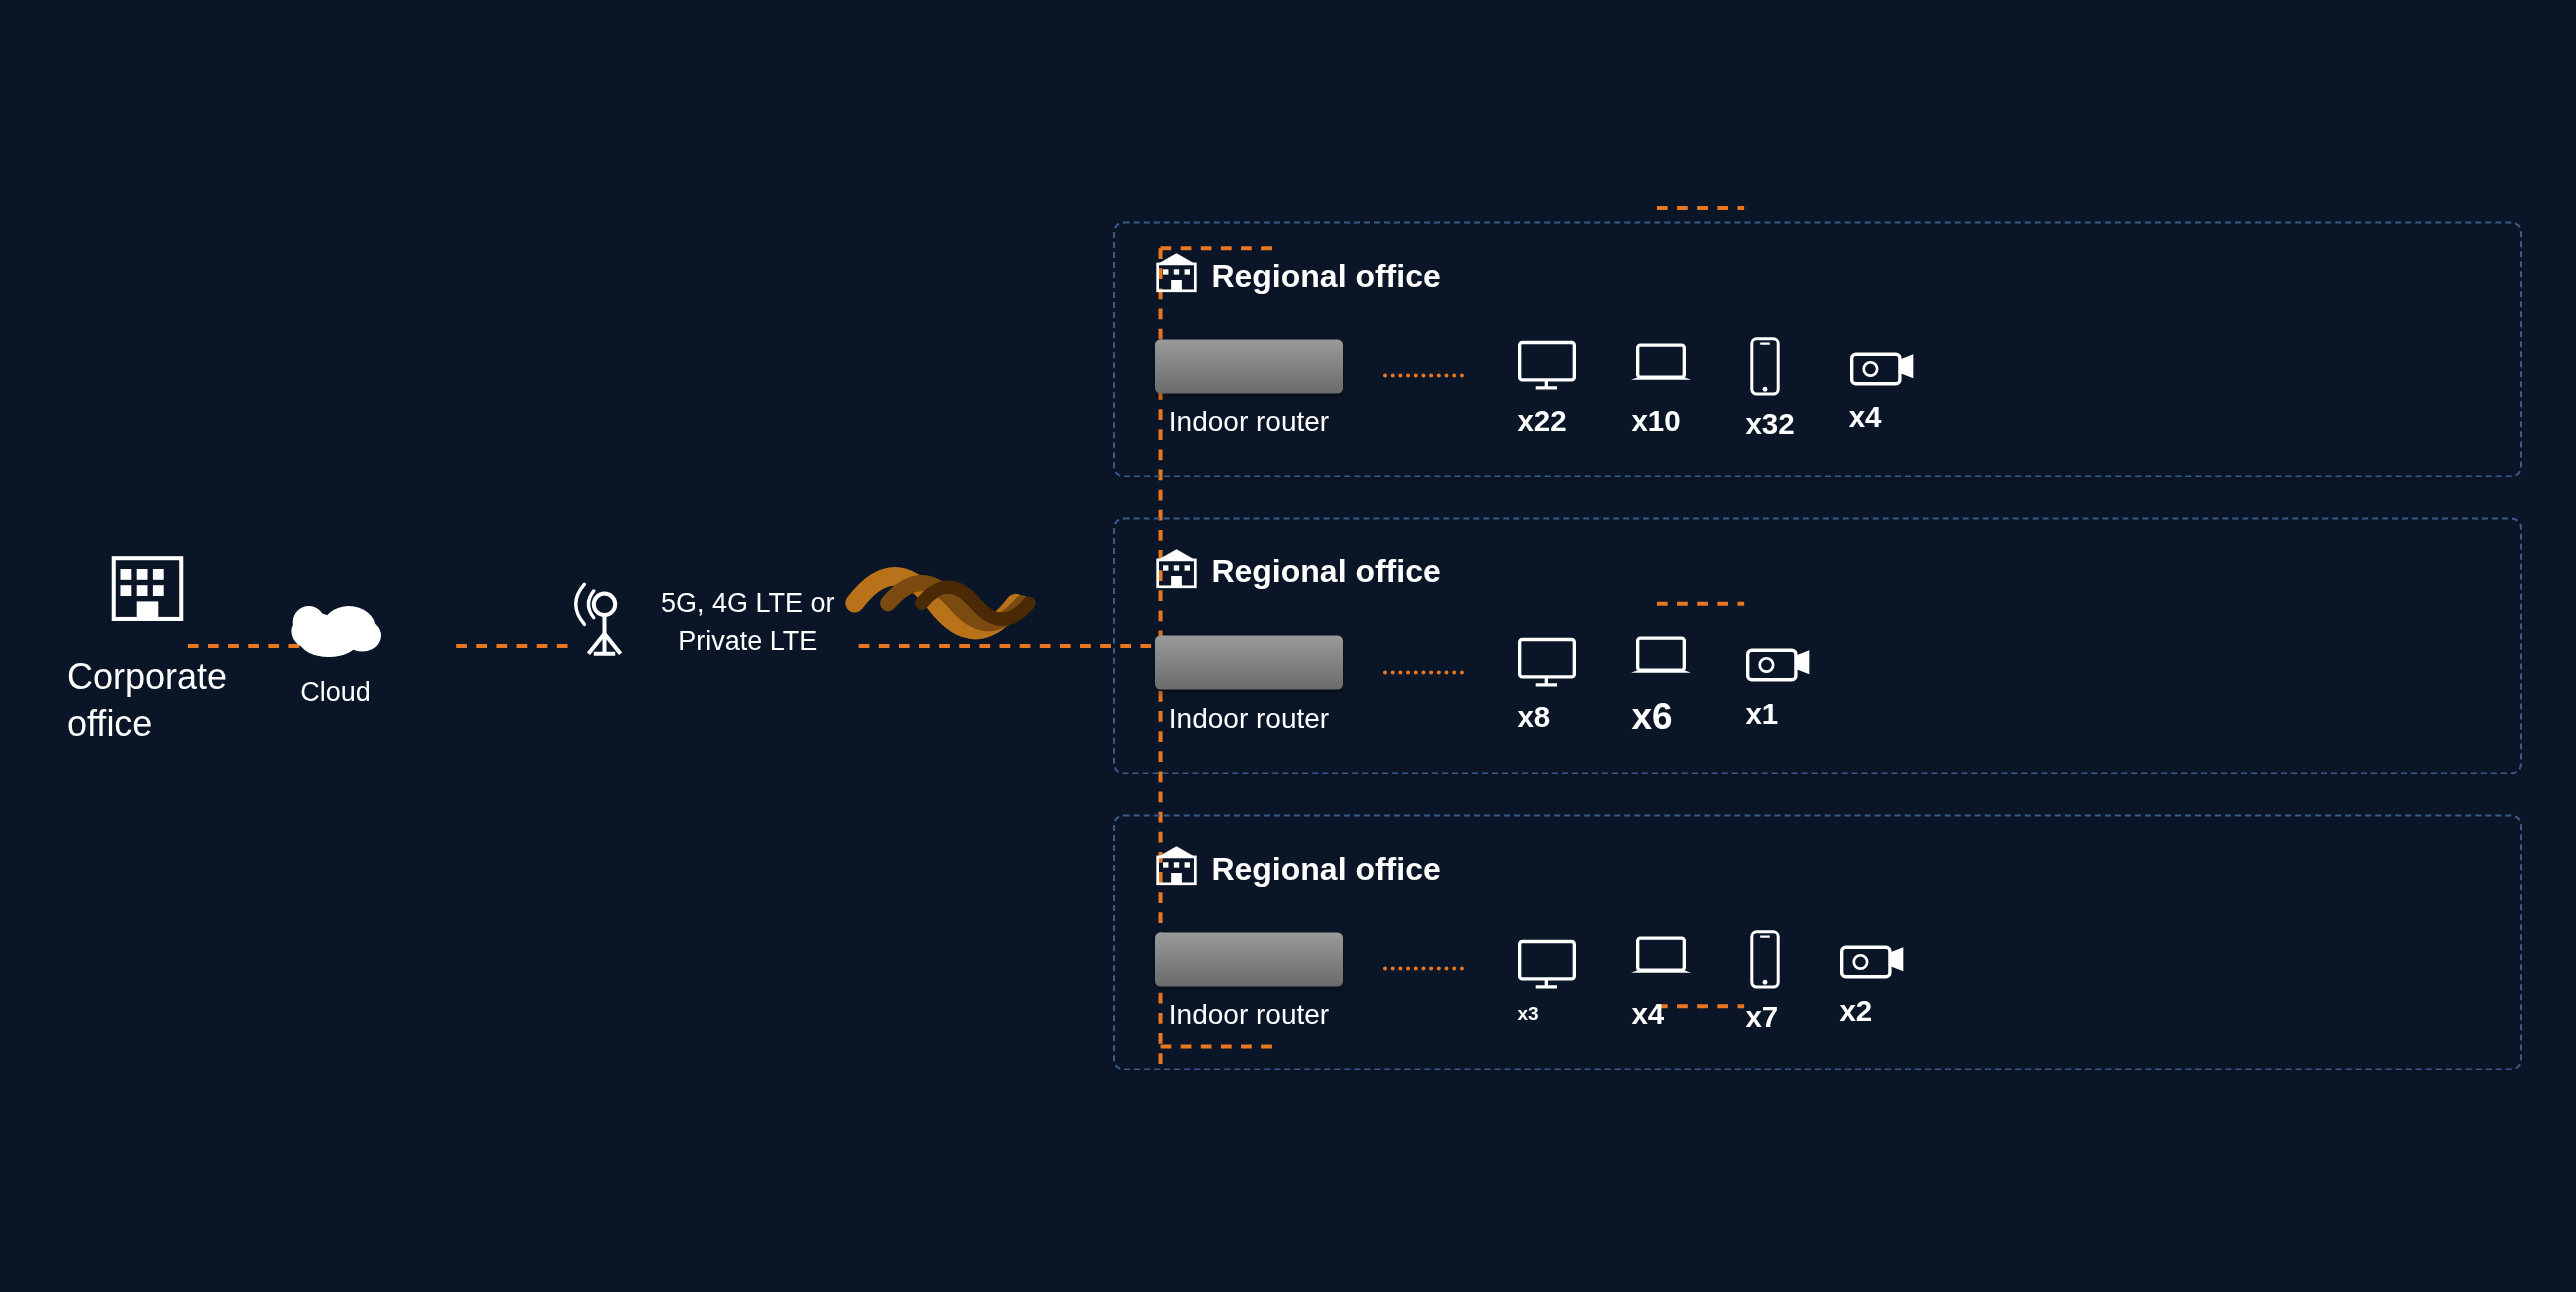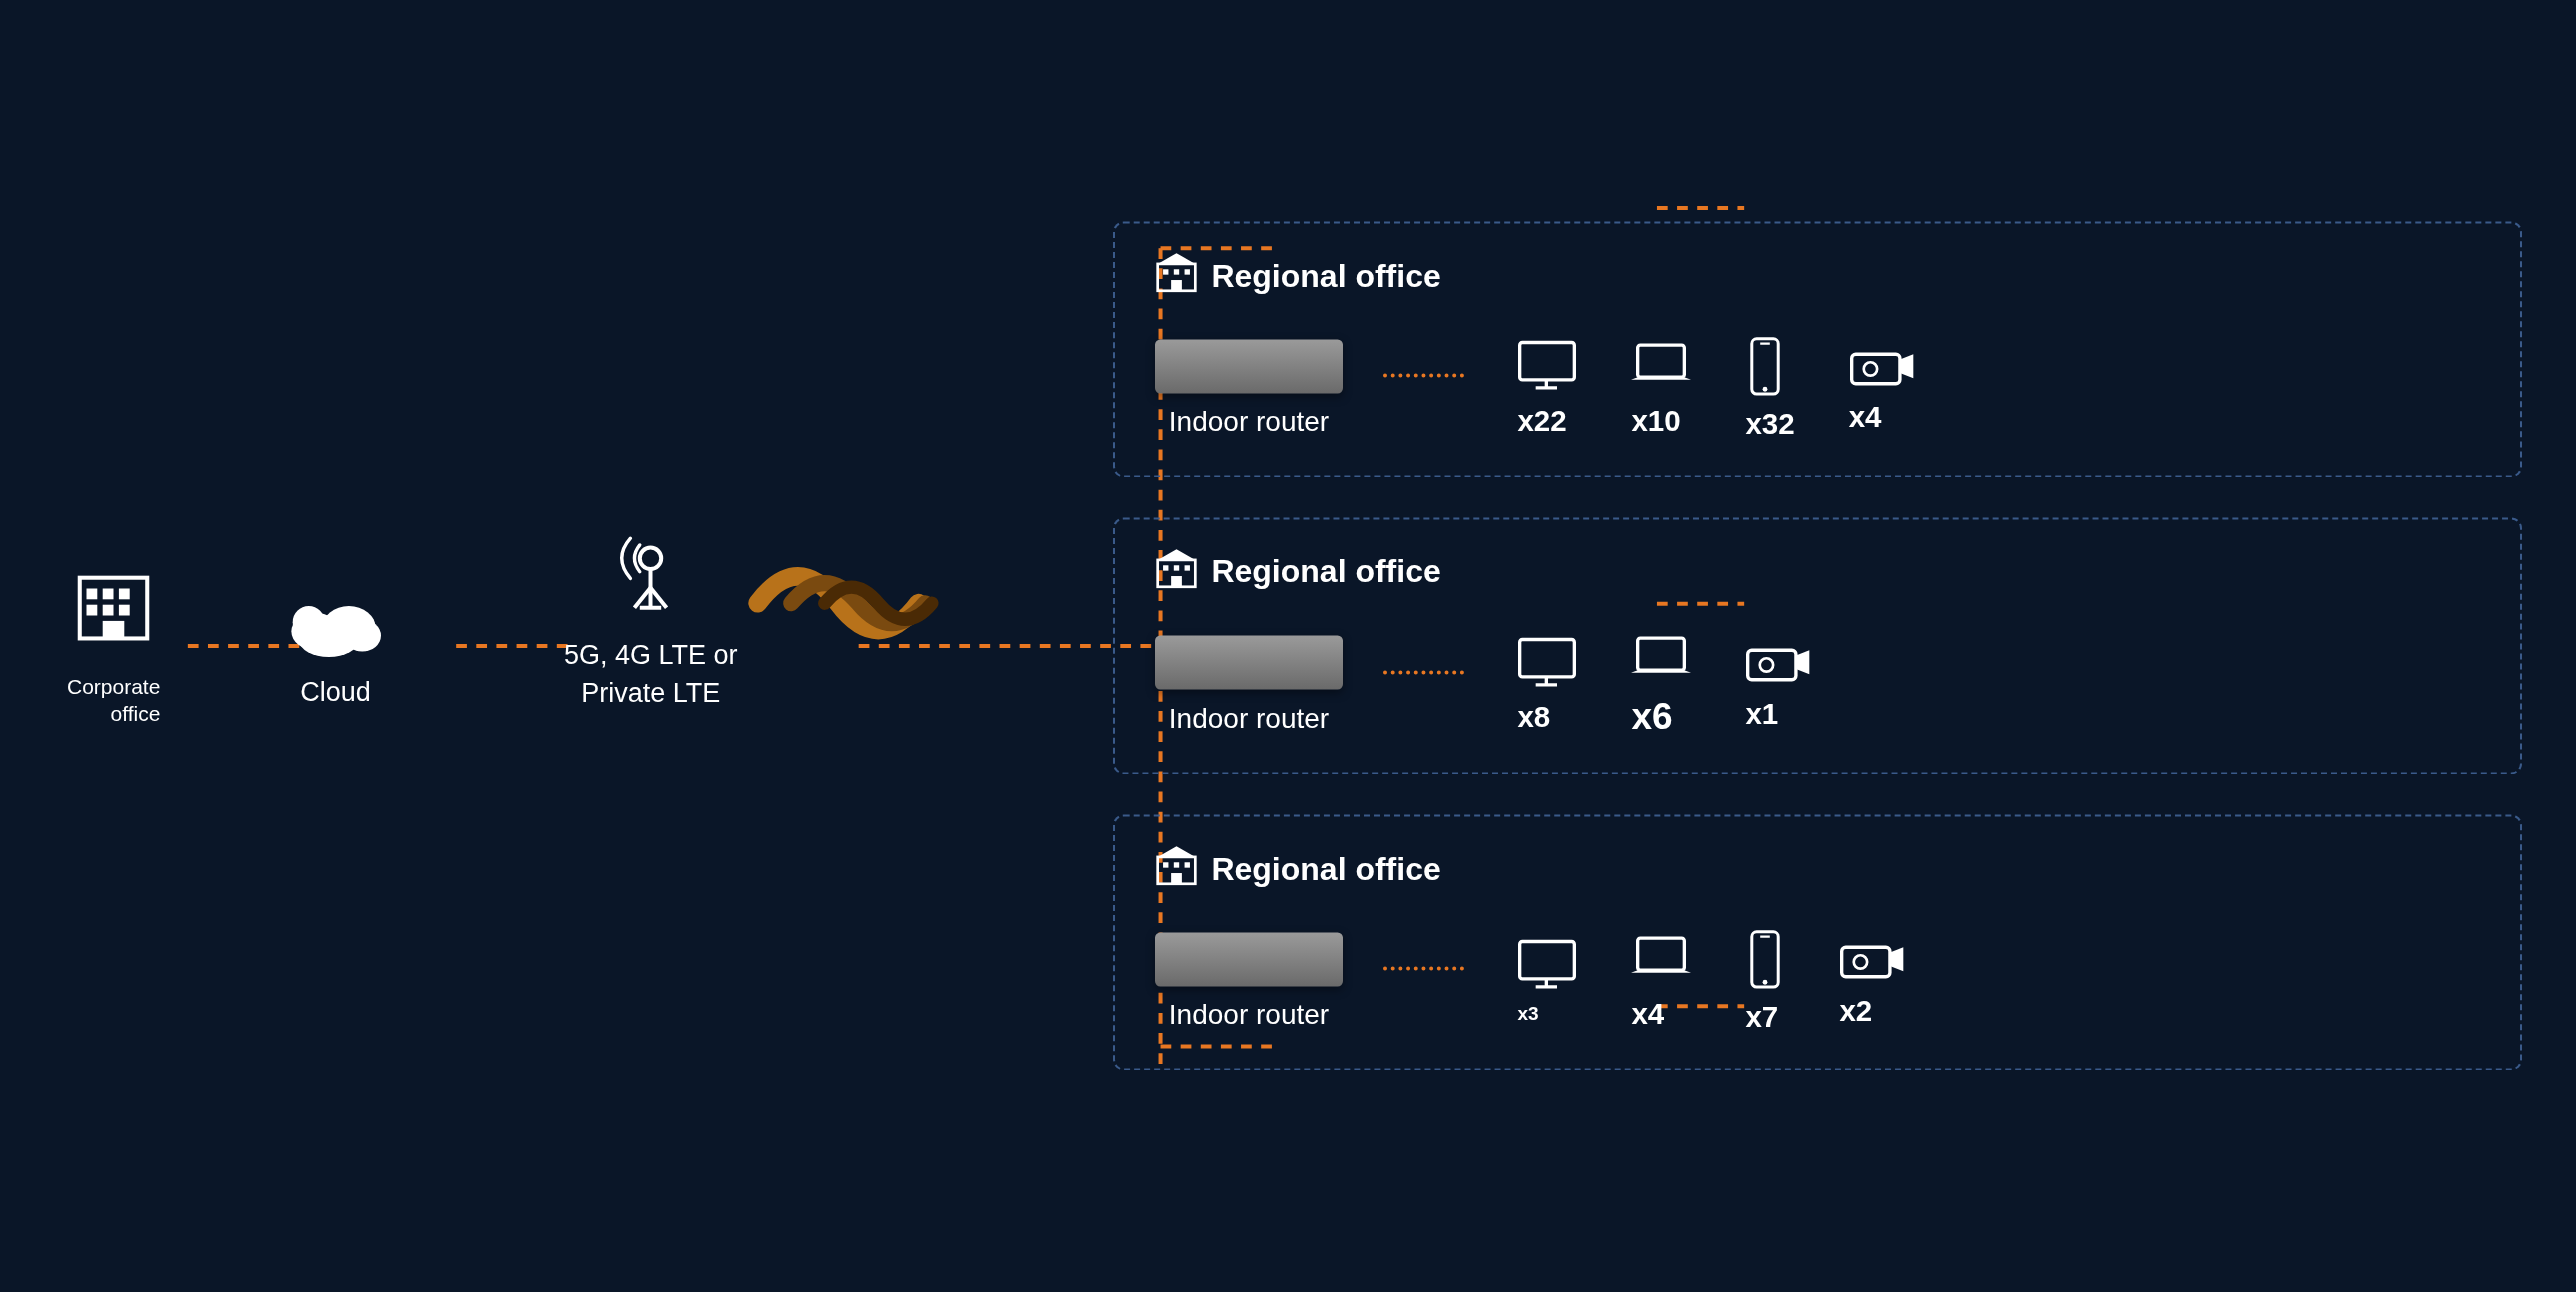--- a/index.html
+++ b/index.html
@@ -121,21 +121,20 @@
       position: absolute;
       left: 564px;
       top: 50%;
       transform: translateY(-60%);
       display: flex;
       align-items: center;
     }
 
     .tower-icon-wrap {
       display: flex;
-      flex-direction: column;
       align-items: center;
       gap: 16px;
     }
 
   </style>
 </head>
 <body>
 
 <div class="diagram-container">
 
@@ -169,21 +168,21 @@
         <rect x="5" y="10" width="50" height="45" fill="none" stroke="white" stroke-width="3"></rect>
         <rect x="10" y="18" width="8" height="8" fill="white"></rect>
         <rect x="22" y="18" width="8" height="8" fill="white"></rect>
         <rect x="34" y="18" width="8" height="8" fill="white"></rect>
         <rect x="10" y="30" width="8" height="8" fill="white"></rect>
         <rect x="22" y="30" width="8" height="8" fill="white"></rect>
         <rect x="34" y="30" width="8" height="8" fill="white"></rect>
         <rect x="22" y="42" width="16" height="13" fill="white"></rect>
       </svg>
     </div>
-    <div style="font-size:21px; text-align:right; line-height:1.3;">
+    <div style="font-size:36px; text-align:left; line-height:1.3;">
       <span>Corporate</span><br>
       <span>office</span>
     </div>
   </div>
 
   <div class="cloud-node">
     <div>
       <svg width="107" height="74" viewBox="0 0 80 55" fill="white">
         <ellipse cx="25" cy="35" rx="18" ry="14" fill="white"></ellipse>
         <ellipse cx="50" cy="32" rx="20" ry="16" fill="white"></ellipse>

